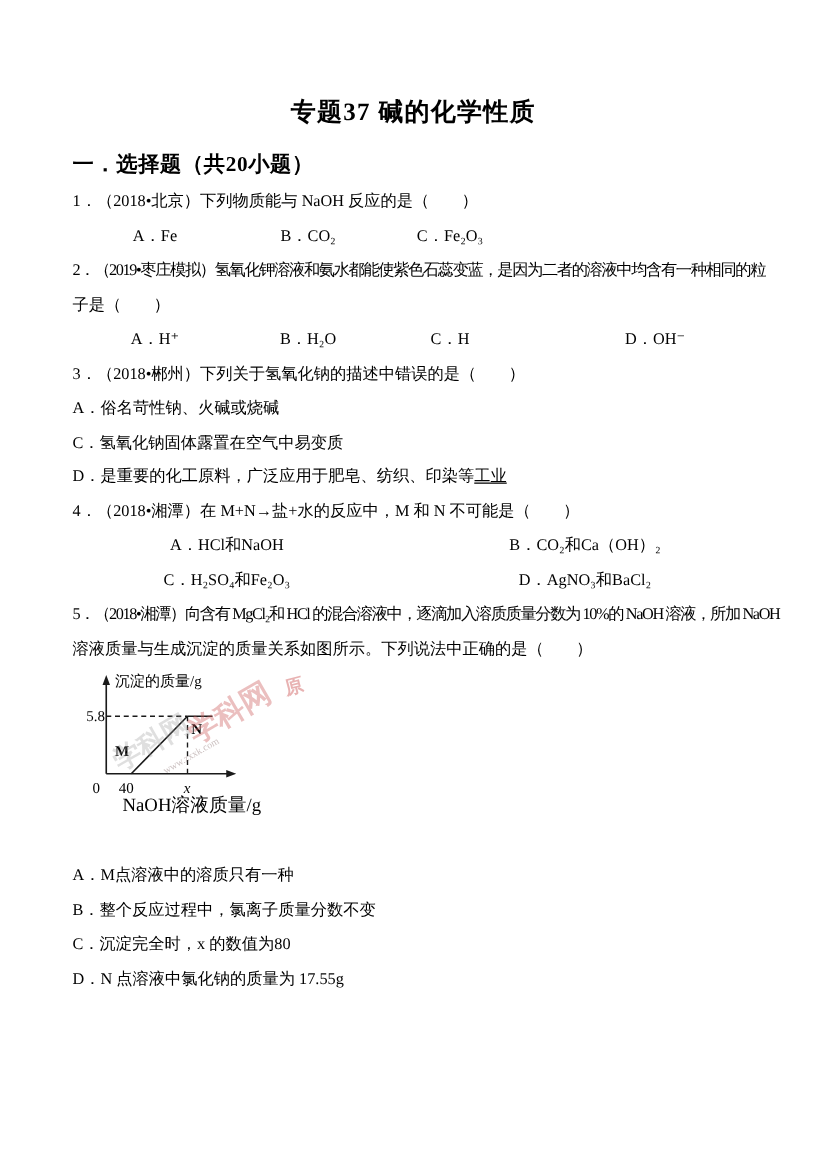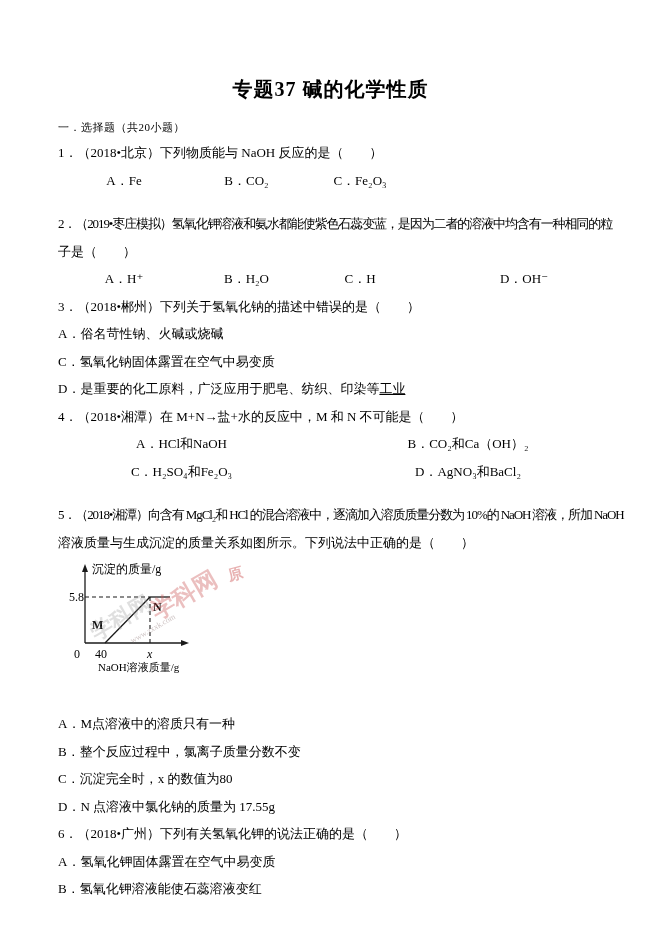--- a/index.html
+++ b/index.html
@@ -6,45 +6,45 @@
   .page{
     position:relative;width:661px;height:906px;background:#ffffff;
     overflow:hidden;color:#000;
     font-family:"Liberation Serif","DejaVu Serif",serif;
   }
   .title{
     margin:0;padding-top:76px;text-align:center;
     font-size:20px;font-weight:bold;letter-spacing:1px;
   }
   .section-heading{
-    margin:17px 0 4px 58px;font-size:11px;font-weight:normal;letter-spacing:.5px;
+    margin:17px 0 4px 58px;font-size:17px;font-weight:bold;letter-spacing:.5px;
   }
   .content{margin-left:58px;margin-right:30px;font-size:13px;}
   .line{line-height:27.5px;height:27.5px;white-space:nowrap;}
-  .tight{letter-spacing:-1.1px;margin-top:16px;}
+  .tight{letter-spacing:-1.1px;}
   .opts4{display:grid;grid-template-columns:132px 113px 114px auto;}
   .opts2{display:grid;grid-template-columns:247px auto;}
   .opt{display:block;text-align:center;}
   .underline{text-decoration:underline;}
 
   
   .figure{
     position:relative;width:200px;height:118px;
     margin:5px 0 31px 4px;font-size:12px;
   }
   .figure svg{position:absolute;left:0;top:0;}
   .fig-label{position:absolute;white-space:nowrap;line-height:1;}
   .fig-ylab{left:30px;top:2px;}
   .fig-ytick{left:2px;top:30px;width:20px;text-align:right;font-family:"Liberation Serif",serif;}
   .fig-m{left:30px;top:58px;font-weight:bold;}
   .fig-n{left:91px;top:40px;font-weight:bold;}
   .fig-x0{left:12px;top:87px;}
   .fig-x40{left:33px;top:87px;text-align:center;}
   .fig-xx{left:85px;top:87px;font-style:italic;}
-  .fig-xlab{left:36px;top:101px;font-size:11px;}
+  .fig-xlab{left:36px;top:101px;font-size:15px;}
   .wm{position:absolute;pointer-events:none;line-height:1;}
   .wm-gray{left:26px;top:46px;font-size:22px;font-weight:bold;
     color:rgba(150,150,150,.30);transform:rotate(-30deg);}
   .wm-red{left:86px;top:22px;font-size:24px;font-weight:bold;
     color:rgba(205,95,95,.40);transform:rotate(-30deg);}
   .wm-url{left:66px;top:64px;font-size:8px;color:rgba(160,140,140,.55);
     transform:rotate(-30deg);}
   .wm-logo{left:166px;top:6px;font-size:15px;font-weight:bold;
     color:rgba(205,85,85,.45);transform:rotate(-15deg);}
 </style>
@@ -131,20 +131,15 @@
         <span class="wm wm-url">www.zxxk.com</span>
         <span class="wm wm-logo">原</span>
       </div>
 
       <div class="line">A．M点溶液中的溶质只有一种</div>
       <div class="line">B．整个反应过程中，氯离子质量分数不变</div>
       <div class="line">C．沉淀完全时，x 的数值为80</div>
       <div class="line">D．N 点溶液中氯化钠的质量为 17.55g</div>
     </div>
 
-    <div>
-      <div class="line">6．（2018•广州）下列有关氢氧化钾的说法正确的是（　　）</div>
-      <div class="line">A．氢氧化钾固体露置在空气中易变质</div>
-      <div class="line">B．氢氧化钾溶液能使石蕊溶液变红</div>
-    </div>
 
   </div>
 </div>
 
 </body></html>

